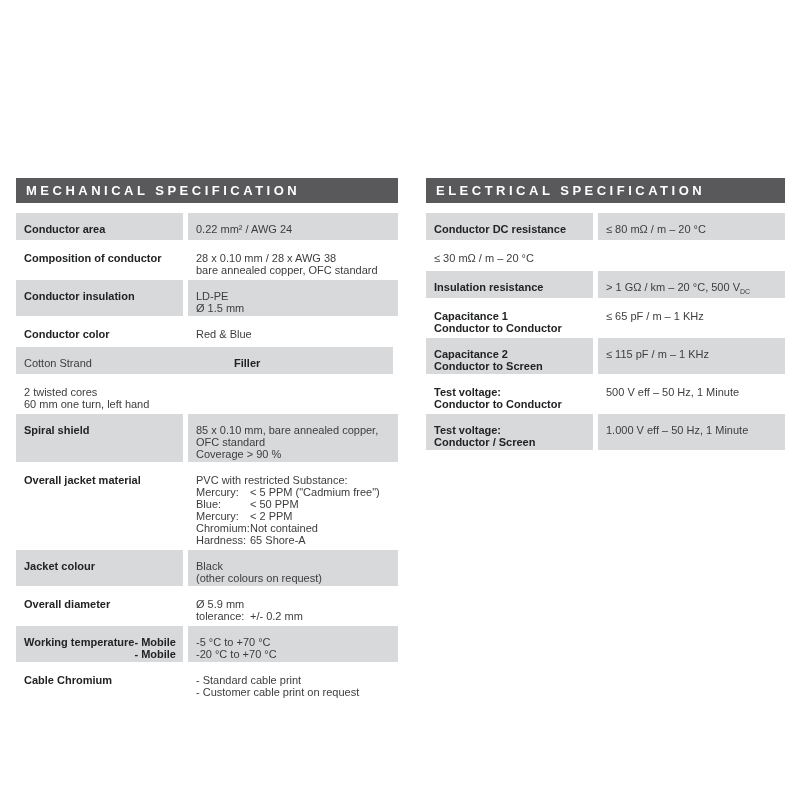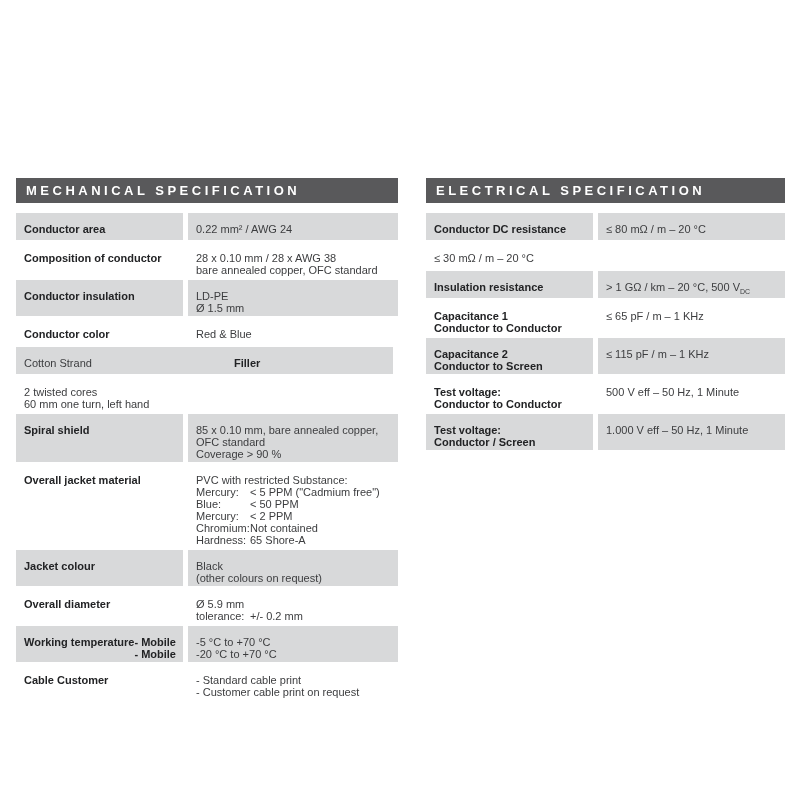--- a/index.html
+++ b/index.html
@@ -212,21 +212,21 @@
             </div>
           </div>
           <div class="cell value">
             <div class="vline"><span>-5 °C to +70 °C</span></div>
             <div class="vline"><span>-20 °C to +70 °C</span></div>
           </div>
         </div>
         <div class="row">
           <div class="cell label">
             <div>
-              <div class="lline">Cable Customer</div>
+              <div class="lline">Cable Chromium</div>
             </div>
           </div>
           <div class="cell value">
             <div class="vline"><span>- Standard cable print</span></div>
             <div class="vline"><span>- Customer cable print on request</span></div>
           </div>
         </div>
       </div>
   </section>
 

